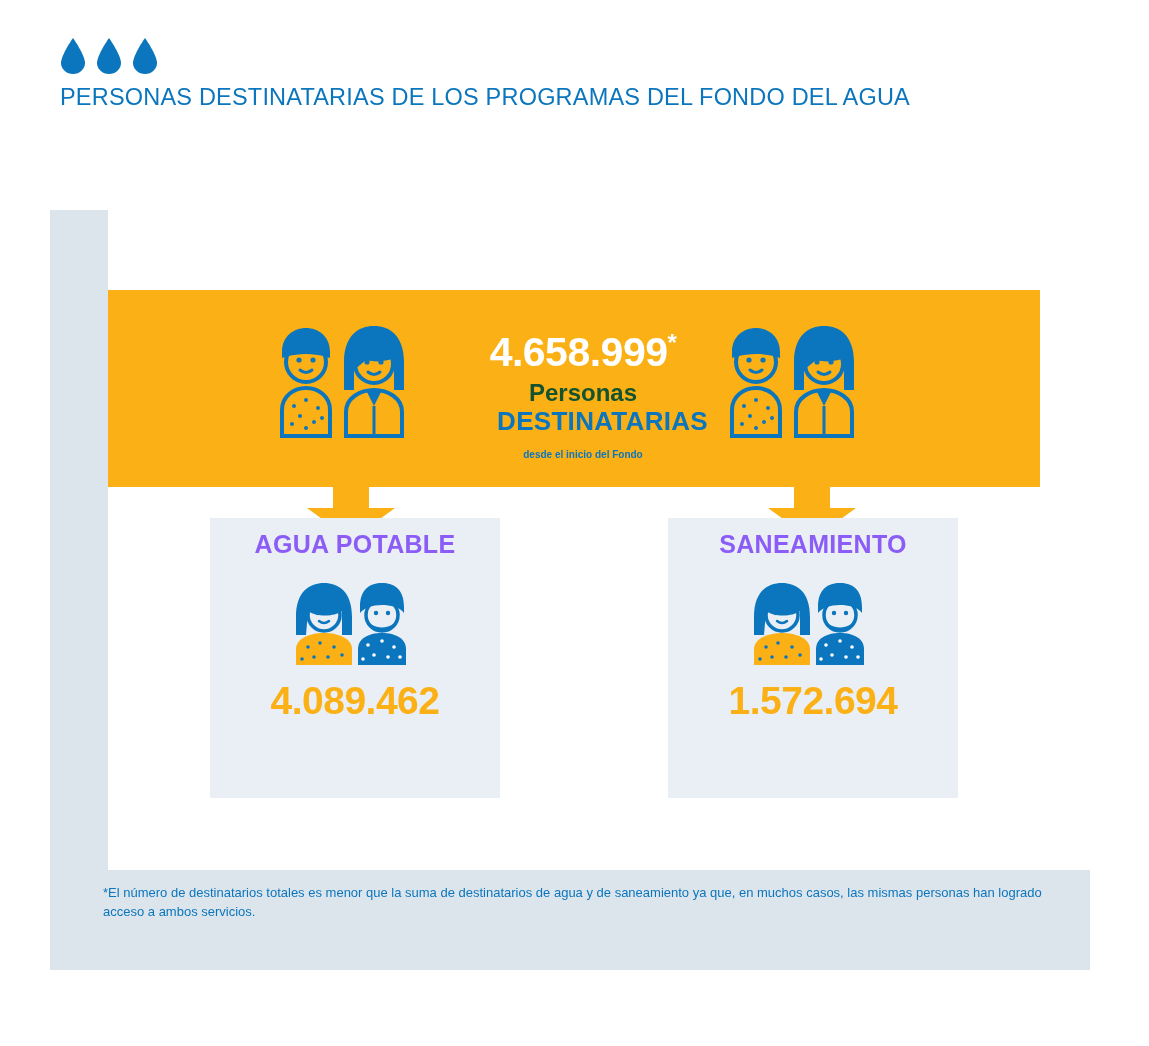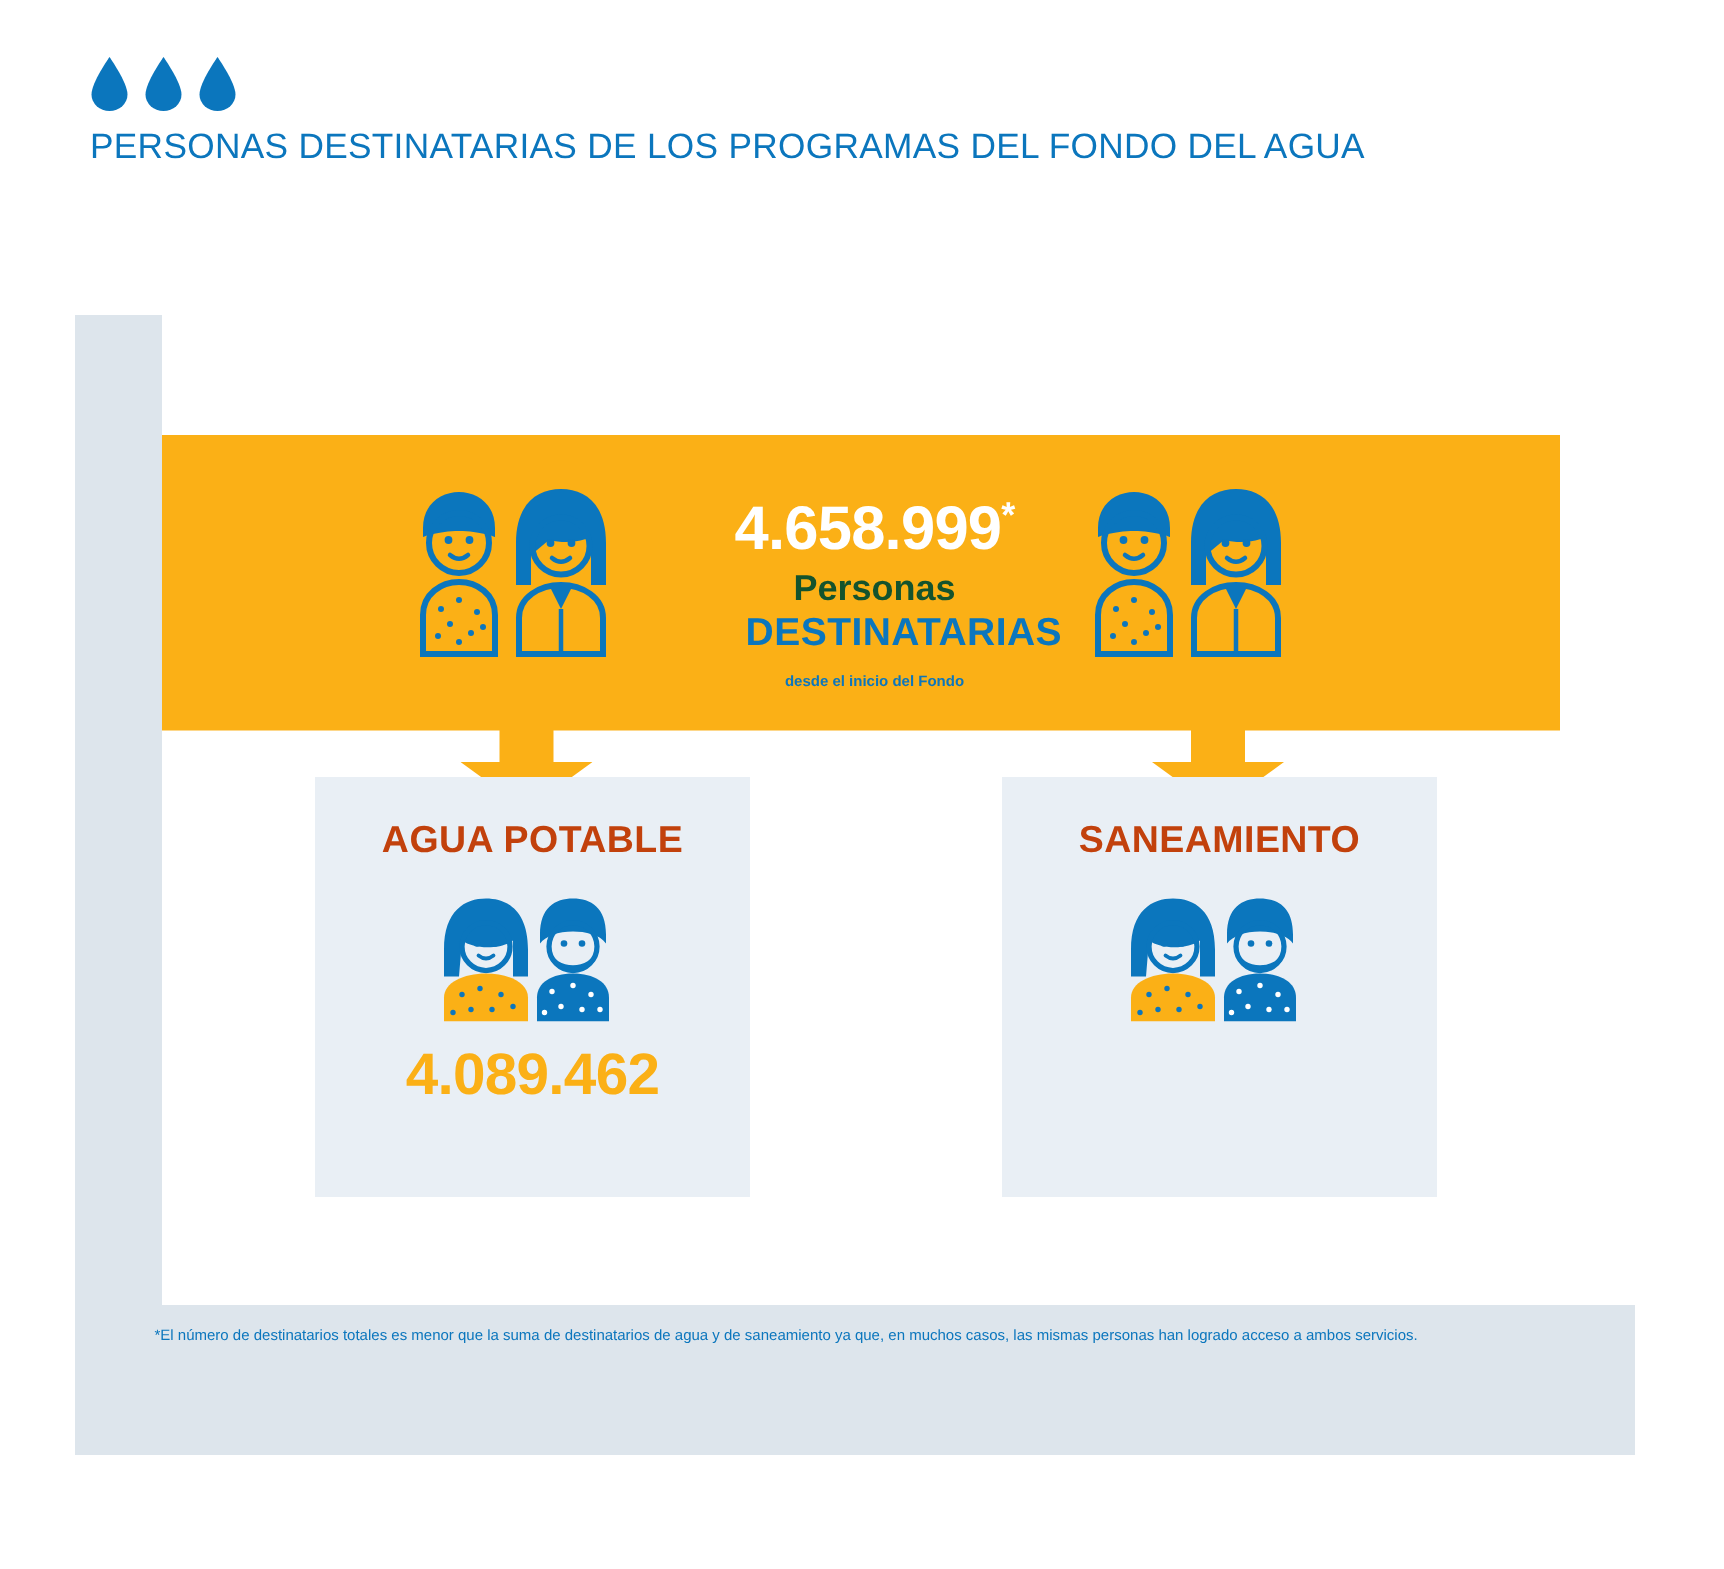--- a/index.html
+++ b/index.html
@@ -141,23 +141,23 @@
   .card {
     position: absolute;
     width: 290px;
     height: 280px;
     background: #e9eff5;
     top: 518px;
   }
   .card-left { left: 210px; }
   .card-right { left: 668px; }
   .card-title {
-    margin-top: 28px;
+    margin-top: 12px;
     text-align: center;
-    color: #c2410c;
+    color: #8b5cf6;
     font-size: 25px;
     font-weight: bold;
     letter-spacing: 0.3px;
   }
   .card-figure {
     margin-top: 18px;
     display: flex;
     justify-content: center;
   }
   .card-value {
@@ -169,21 +169,21 @@
     letter-spacing: -0.5px;
   }
 
   
   .footnote {
     position: absolute;
     left: 103px;
     top: 884px;
     width: 960px;
     color: #0b76bd;
-    font-size: 10px;
+    font-size: 13px;
     line-height: 1.45;
   }
 </style>
 </head>
 <body>
 
 <div class="page">
 
   <div class="header">
     <div class="drops">
@@ -356,17 +356,18 @@
           <circle cx="20" cy="68" r="1.8" fill="#ffffff"></circle>
             <circle cx="34" cy="64" r="1.8" fill="#ffffff"></circle>
           <circle cx="46" cy="70" r="1.8" fill="#ffffff"></circle>
             <circle cx="26" cy="78" r="1.8" fill="#ffffff"></circle>
           <circle cx="40" cy="80" r="1.8" fill="#ffffff"></circle>
             <circle cx="52" cy="80" r="1.8" fill="#ffffff"></circle>
           <circle cx="15" cy="82" r="1.8" fill="#ffffff"></circle>
         </g>
       </svg>
     </div>
+    <div class="card-value">1.572.694</div>
   </div>
 
   <div class="footnote">*El número de destinatarios totales es menor que la suma de destinatarios de agua y de saneamiento ya que, en muchos casos, las mismas personas han logrado acceso a ambos servicios.</div>
 
 </div>
 
 </body></html>

